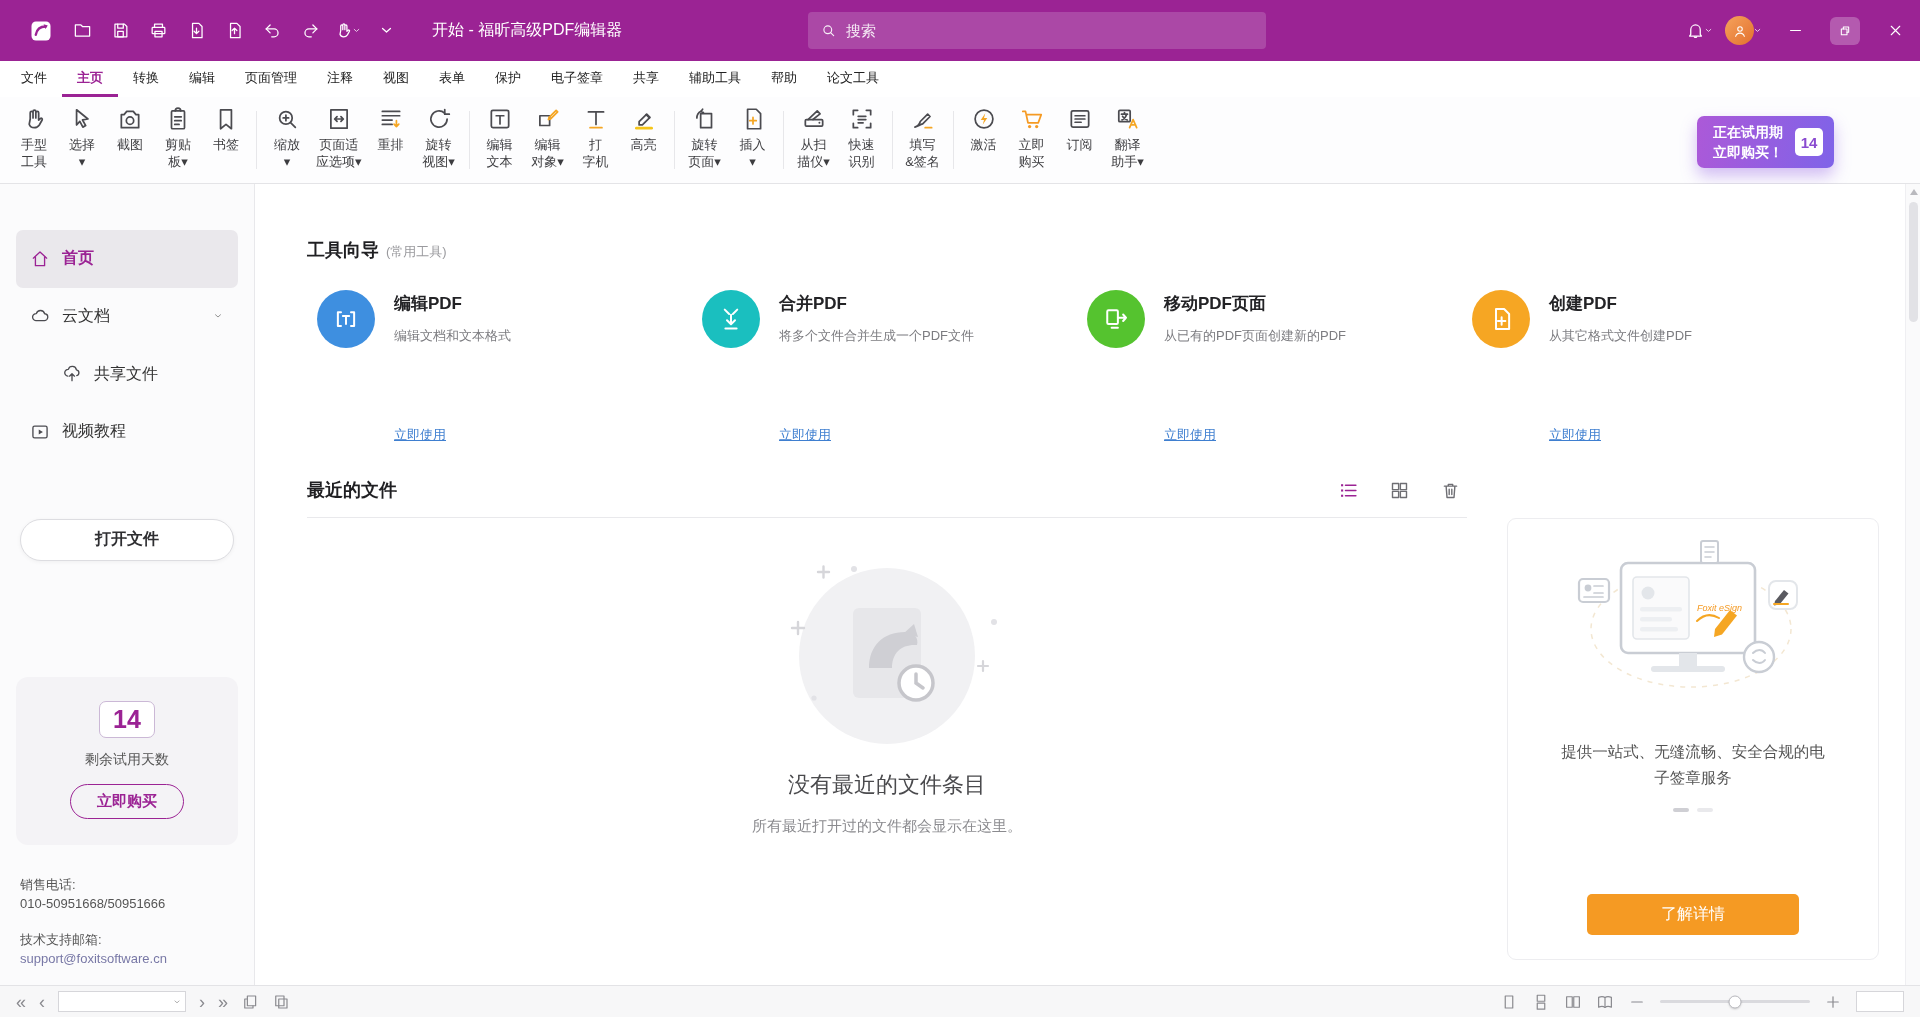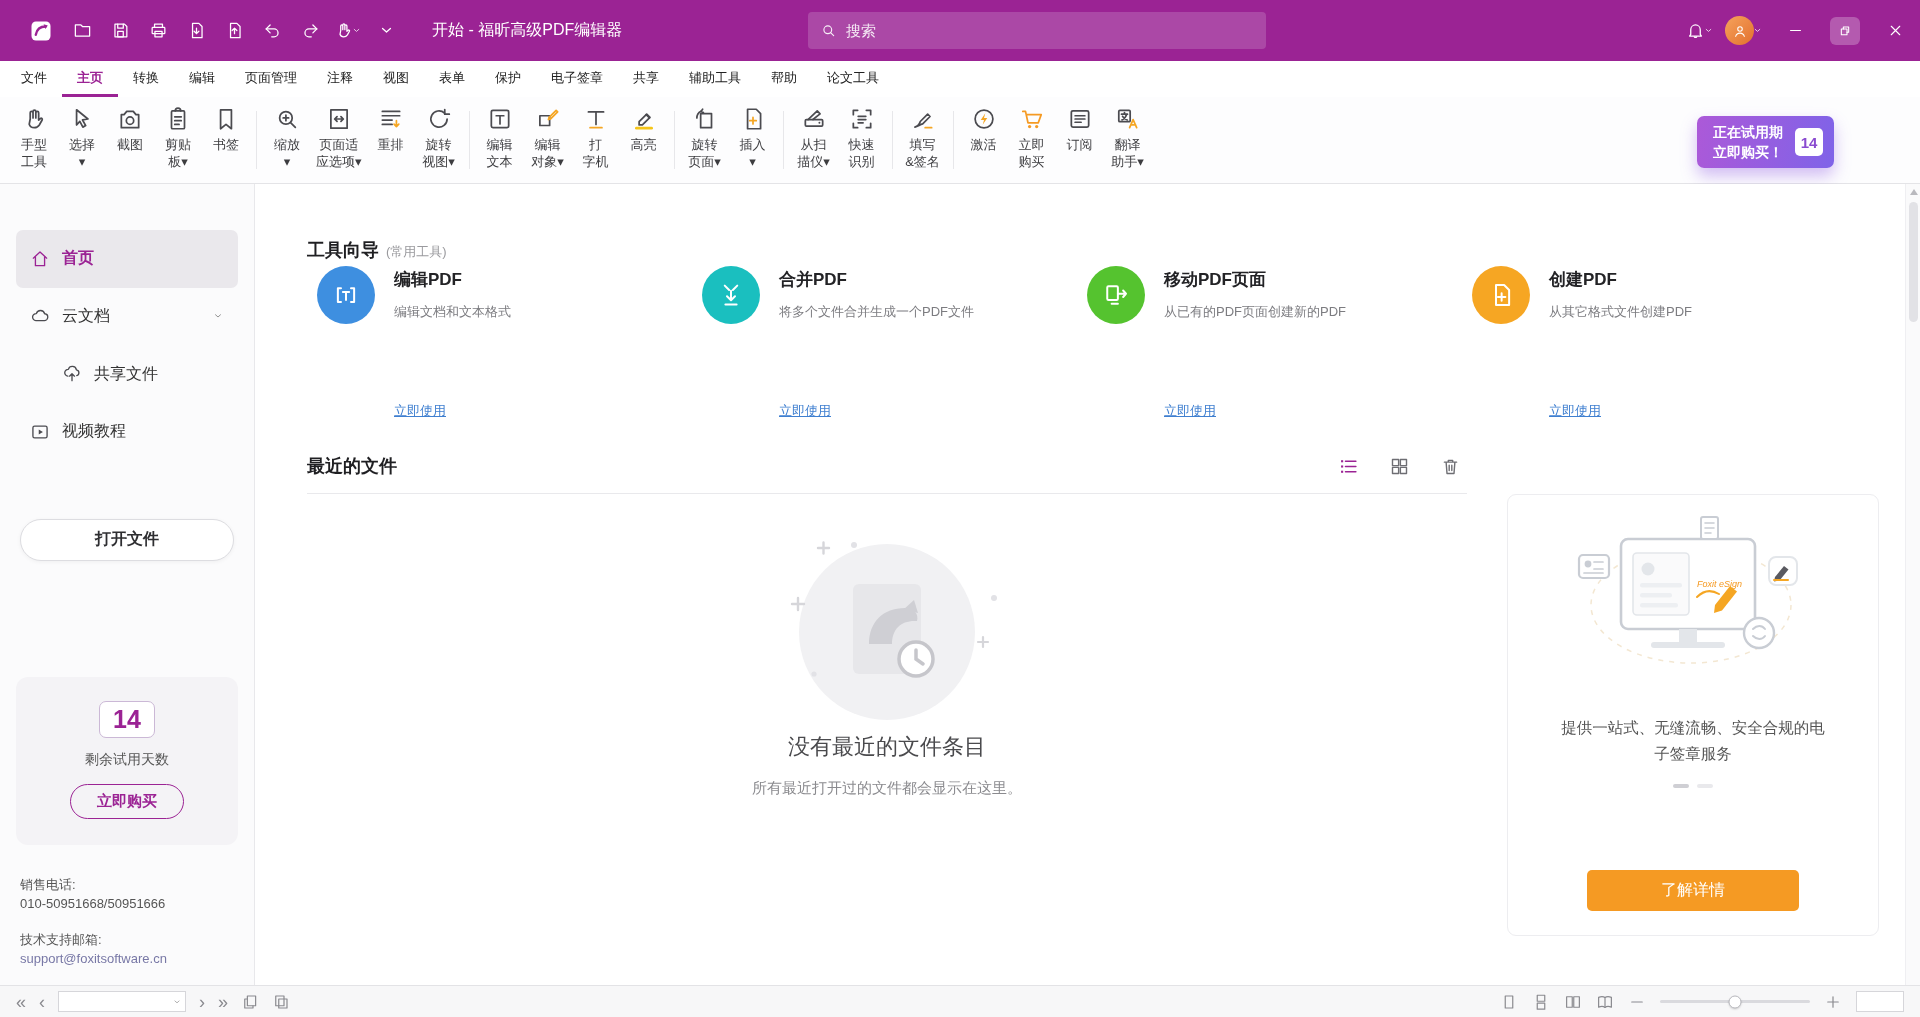--- a/index.html
+++ b/index.html
@@ -65,41 +65,41 @@
 .contact{margin-top:30px;padding:0 4px;font-size:13px;color:#555;line-height:1.5}
 .contact .lbl{margin-top:16px}
 .contact .lbl:first-child{margin-top:0}
 .contact .email{color:#7878A6}
 
 
 .main{flex:1;background:#fff;padding:54px 40px 0 52px;overflow:hidden}
 .tools-head{display:flex;align-items:baseline;gap:7px}
 .tools-title{font-size:18px;font-weight:bold;color:#1f1f22}
 .tools-sub{font-size:13px;color:#9a9a9e}
-.cards{display:flex;align-items:center}
+.cards{display:flex;margin-top:24px;align-items:center}
 .tool-card{width:384px;position:relative;height:168px;padding:4px 18px 0 10px}
 .card-sep{width:1px;background:#ECECEF;margin:8px 0 22px;flex:none}
 .card-top{display:flex;gap:19px}
 .card-icon{width:58px;height:58px;border-radius:50%;flex:none;display:flex;align-items:center;justify-content:center;color:#fff}
 .card-icon .g{width:30px;height:30px}
 .card-body{padding-top:2px}
 .card-title{font-size:17px;font-weight:bold;color:#232326}
 .card-desc{font-size:13px;color:#7c7c80;margin-top:11px;line-height:1.5;max-width:230px}
 .card-link{position:absolute;left:87px;bottom:10px;font-size:13px;color:#3F7FD0;text-decoration:underline;cursor:pointer}
 
 .content-row{display:flex;margin-top:24px}
 .recent{width:1160px}
 .recent-head{display:flex;align-items:center}
 .recent-title{font-size:18px;font-weight:bold;color:#1f1f22}
 .recent-actions{margin-left:auto;display:flex;align-items:center;gap:30px;padding-right:6px}
 .ract{width:21px;height:21px;color:#6e6e73;cursor:pointer}
 .ract.active{color:#9B2394}
 .recent-rule{height:1px;background:#E9E9EC;margin-top:15px}
 .empty{display:flex;flex-direction:column;align-items:center;margin-top:38px}
-.empty-title{font-size:22px;color:#4a4a4d;}
+.empty-title{font-size:22px;color:#4a4a4d;margin-top:14px}
 .empty-desc{font-size:15px;color:#8b8b8f;margin-top:17px}
 
 .promo{width:372px;margin-left:40px;margin-top:40px;height:442px;border:1px solid #EDEDF0;border-radius:9px;padding:18px 28px 24px;display:flex;flex-direction:column;align-items:center}
 .promo-text{margin-top:34px;width:272px;text-align:center;font-size:15.5px;color:#555;line-height:1.7}
 .promo-dots{margin-top:16px;display:flex;gap:8px}
 .promo-dots i{width:16px;height:4px;border-radius:2px;background:#E9E9EC}
 .promo-dots i.on{background:#CFCFD4}
 .promo-btn{margin-top:auto;width:212px;height:41px;background:#F59A23;border:none;border-radius:5px;color:#fff;font-size:16px;cursor:pointer;font-family:inherit}
 
 

